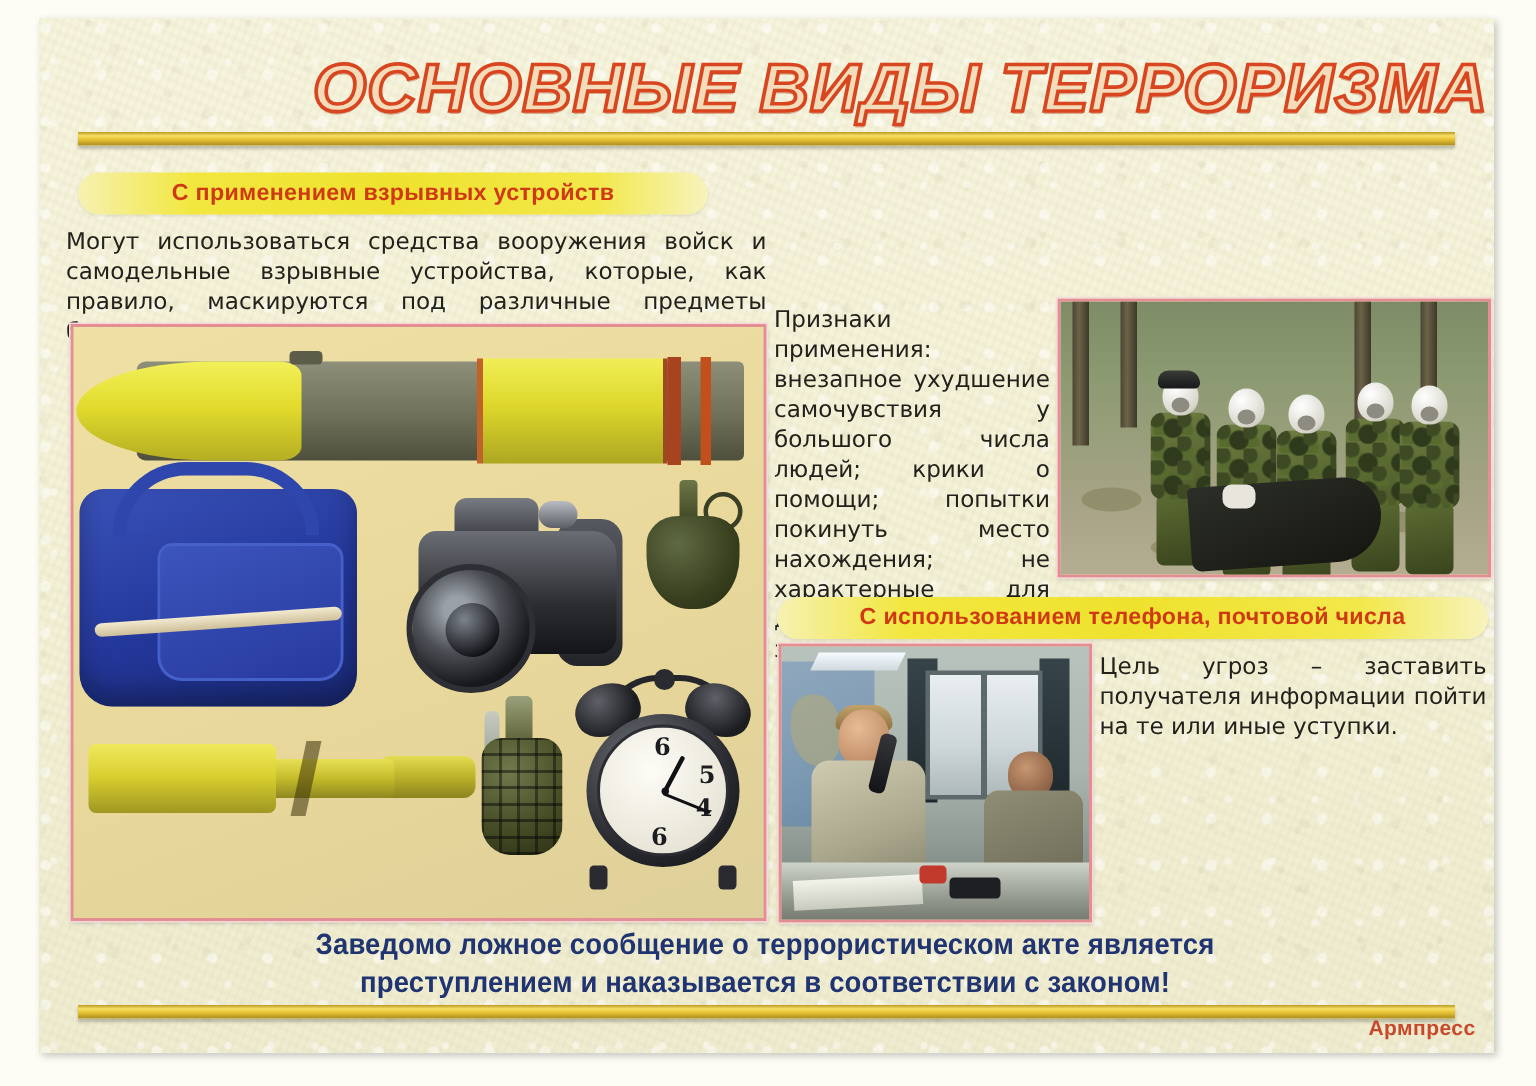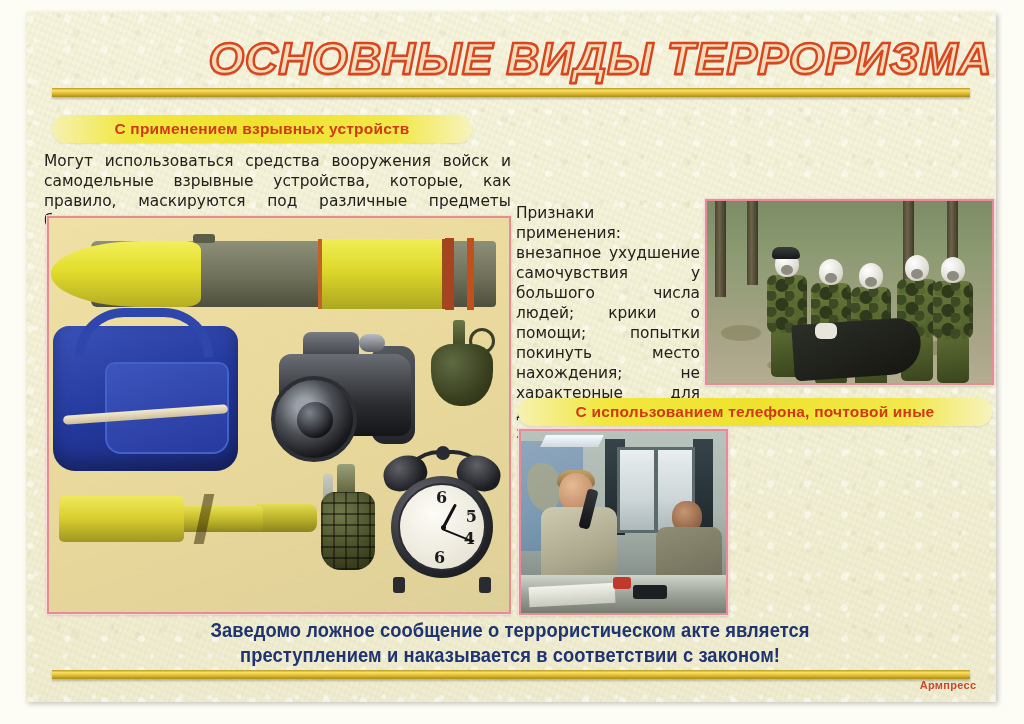--- a/index.html
+++ b/index.html
@@ -332,21 +332,21 @@
     text-align:center;color:#1f3470;font-weight:bold;
     font-size:19.5px;line-height:1.30;letter-spacing:.1px;
     font-family:"Liberation Sans", sans-serif;
     transform:scaleX(.94);transform-origin:center top;
   }
   .warning .l2{display:block;}
 
   .imprint{
     position:absolute;left:905px;top:671px;width:86px;height:27px;
     display:flex;align-items:center;justify-content:center;
-    font-size:11px;font-weight:bold;color:#c8482a;letter-spacing:.3px;
+    font-size:14px;font-weight:bold;color:#c8482a;letter-spacing:.3px;
     z-index:5;
   }
 </style>
 </head>
 <body>
 
 <div id="poster">
   <div class="sheet">
     <div class="paper-tex"></div>
   </div>
@@ -464,21 +464,21 @@
     </div>
     <div class="soldier" style="left:222px;height:122px;">
       <div class="legs"></div>
         <div class="torso"></div>
         <div class="mask"></div>
     </div>
     <div class="stretcher"></div>
     <div class="casualty-boot"></div>
   </div>
 
-  <div class="pill" style="left:518px;top:398px;width:474px;">С использованием телефона, почтовой иные</div>
+  <div class="pill" style="left:518px;top:398px;width:474px;">С использованием телефона, почтовой числа</div>
 
   <div class="photo" id="photo-phone">
     <div class="office"></div>
     <div class="wall-map"></div>
     <div class="light"></div>
     <div class="curtain" style="left:84px;"></div>
     <div class="curtain" style="left:172px;"></div>
     <div class="window"></div>
     <div class="officer2">
       <div class="head"></div>
@@ -489,20 +489,23 @@
         <div class="head"></div>
         <div class="shirt"></div>
         <div class="handset"></div>
     </div>
     <div class="desk"></div>
     <div class="papers"></div>
     <div class="redthing"></div>
     <div class="phone-base"></div>
   </div>
 
+  <div class="copy" style="left:733px;top:434px;width:258px;">
+    <p>Цель угроз – заставить получателя информации пойти на те или иные уступки.</p>
+  </div>
 
   <div class="warning">
     <span class="l1">Заведомо ложное сообщение о террористическом акте является</span>
     <span class="l2">преступлением и наказывается в соответствии с законом!</span>
   </div>
 
   <div class="imprint">Армпресс</div>
 </div>
 
 </body></html>

